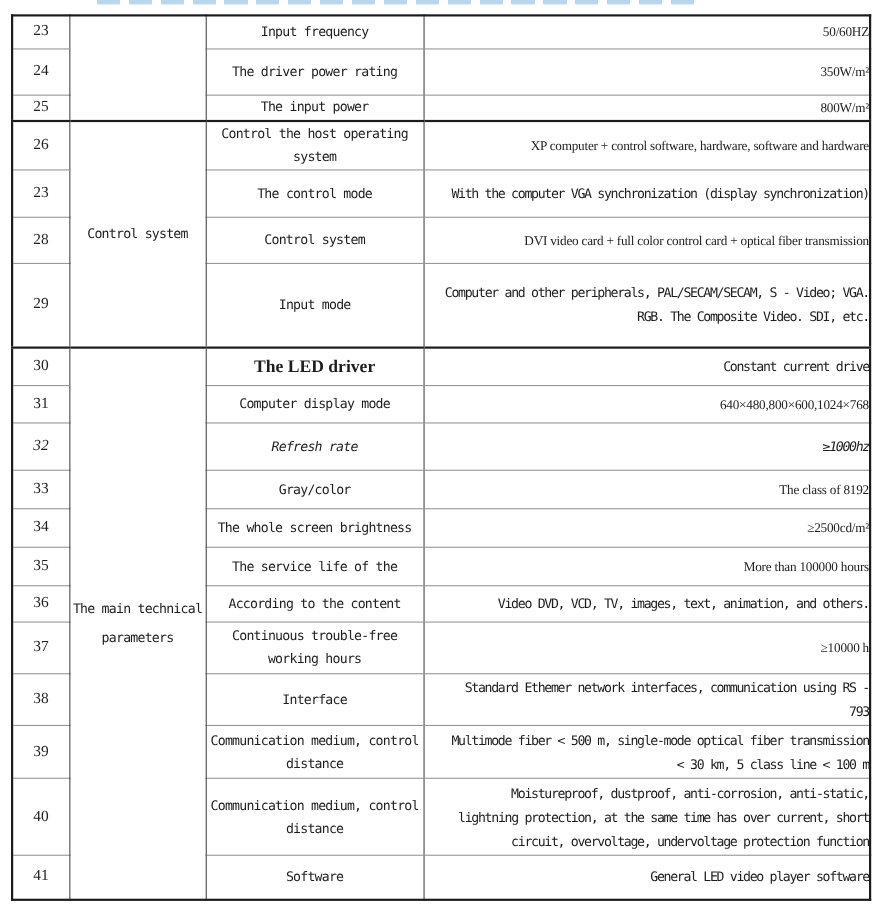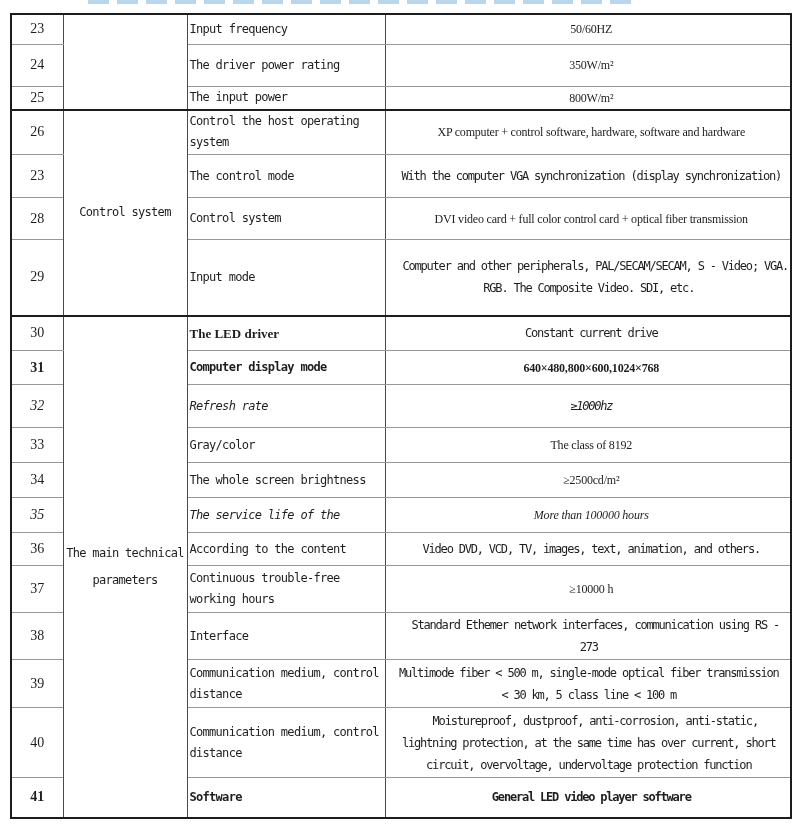--- a/index.html
+++ b/index.html
@@ -32,29 +32,29 @@
   tr.group-start td{border-top:2px solid #1c1c1c;}
   .c-no{
     font-family:"Liberation Serif","DejaVu Serif",serif;
     font-size:14px;text-align:center;
   }
   .c-cat{
     font-size:12px;letter-spacing:-0.7px;text-align:center;
     white-space:pre-line;line-height:27px;
   }
   .c-param{
-    font-size:12px;letter-spacing:-0.7px;text-align:left;
+    font-size:12px;letter-spacing:-0.7px;text-align:center;
     white-space:pre-line;line-height:21px;padding:0 2px;
   }
   .c-param.serif{
     font-family:"Liberation Serif","DejaVu Serif",serif;
-    font-size:13px;letter-spacing:0;font-weight:600;
+    font-size:16px;letter-spacing:0;font-weight:600;
   }
   .c-val{
-    font-size:12px;letter-spacing:-1.2px;text-align:center;
+    font-size:12px;letter-spacing:-1.2px;text-align:right;
     white-space:pre-line;line-height:22px;padding:0 0 0 7px;
   }
   .c-val.serif{
     font-family:"Liberation Serif","DejaVu Serif",serif;
     font-size:12px;letter-spacing:-0.2px;
   }
   .c-val.hang{padding-left:2px;text-indent:13px;}
   .c-val.tight{padding-left:2px;}
 </style>
 </head>
@@ -109,77 +109,77 @@
           <td class="c-val hang">Computer and other peripherals, PAL/SECAM/SECAM, S - Video; VGA.
 RGB. The Composite Video. SDI, etc.</td>
         </tr>
         <tr class="group-start" style="height: 35px;">
           <td class="c-no">30</td>
           <td class="c-cat" rowspan="12">The main technical
 parameters</td>
           <td class="c-param serif">The LED driver</td>
           <td class="c-val">Constant current drive</td>
         </tr>
-        <tr style="height: 34px; font-weight: bold;">
+        <tr style="height: 34px;">
           <td class="c-no">31</td>
           <td class="c-param">Computer display mode</td>
           <td class="c-val serif">640×480,800×600,1024×768</td>
         </tr>
         <tr style="height: 43px; font-style: italic;">
           <td class="c-no">32</td>
           <td class="c-param">Refresh rate</td>
           <td class="c-val">≥1000hz</td>
         </tr>
         <tr style="height: 35px;">
           <td class="c-no">33</td>
           <td class="c-param">Gray/color</td>
           <td class="c-val serif">The class of 8192</td>
         </tr>
         <tr style="height: 35px;">
           <td class="c-no">34</td>
           <td class="c-param">The whole screen brightness</td>
           <td class="c-val serif">≥2500cd/m²</td>
         </tr>
-        <tr style="height: 35px; font-style: italic;">
+        <tr style="height: 35px;">
           <td class="c-no">35</td>
           <td class="c-param">The service life of the</td>
           <td class="c-val serif">More than 100000 hours</td>
         </tr>
         <tr style="height: 33px;">
           <td class="c-no">36</td>
           <td class="c-param">According to the content</td>
           <td class="c-val">Video DVD, VCD, TV, images, text, animation, and others.</td>
         </tr>
         <tr style="height: 47px;">
           <td class="c-no">37</td>
           <td class="c-param">Continuous trouble-free
 working hours</td>
           <td class="c-val serif">≥10000 h</td>
         </tr>
         <tr style="height: 47px;">
           <td class="c-no">38</td>
           <td class="c-param">Interface</td>
           <td class="c-val hang">Standard Ethemer network interfaces, communication using RS -
-273</td>
+793</td>
         </tr>
         <tr style="height: 48px;">
           <td class="c-no">39</td>
           <td class="c-param">Communication medium, control
 distance</td>
           <td class="c-val tight">Multimode fiber &lt; 500 m, single-mode optical fiber transmission
 &lt; 30 km, 5 class line &lt; 100 m</td>
         </tr>
         <tr style="height: 70px;">
           <td class="c-no">40</td>
           <td class="c-param">Communication medium, control
 distance</td>
           <td class="c-val hang">Moistureproof, dustproof, anti-corrosion, anti-static,
 lightning protection, at the same time has over current, short
 circuit, overvoltage, undervoltage protection function</td>
         </tr>
-        <tr style="height: 40px; font-weight: bold;">
+        <tr style="height: 40px;">
           <td class="c-no">41</td>
           <td class="c-param">Software</td>
           <td class="c-val">General LED video player software</td>
         </tr>
       </tbody>
   </table>
 </div>
 
 </body></html>

